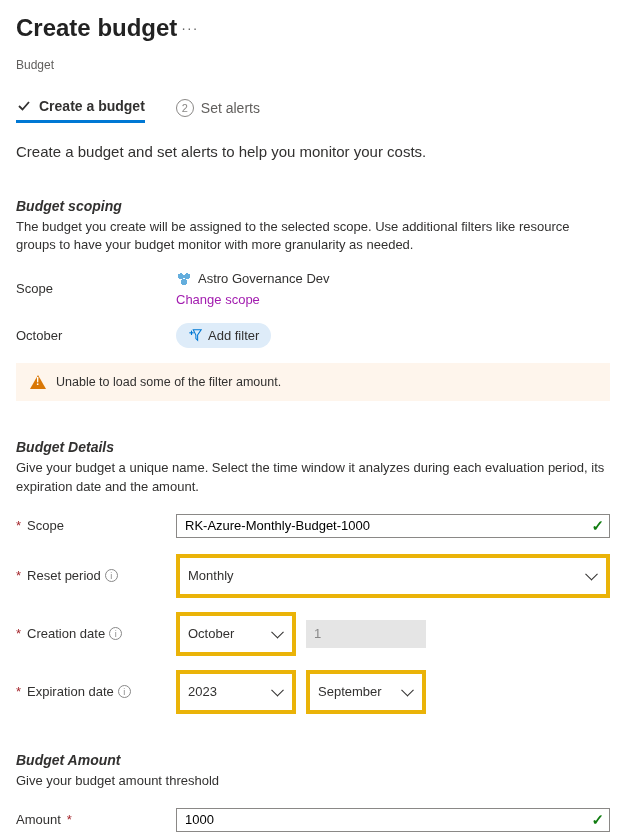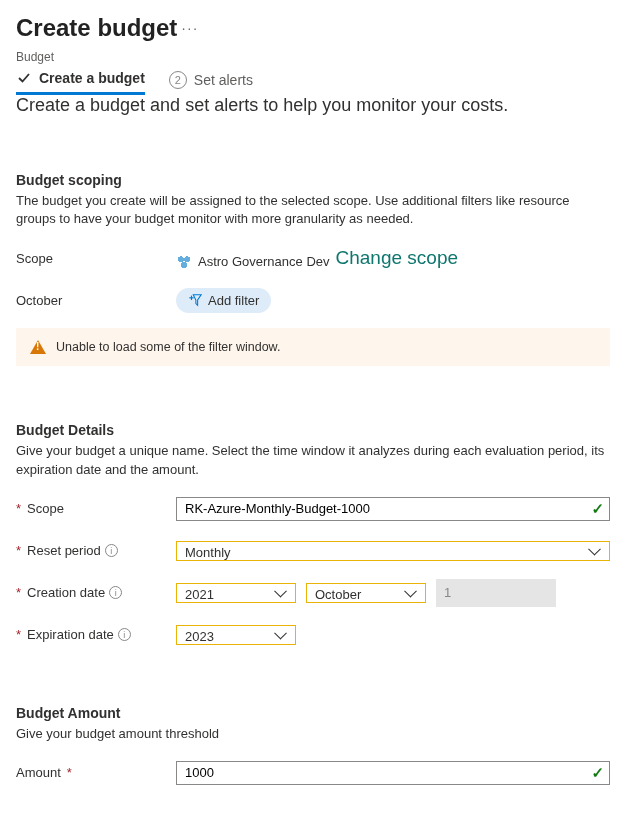--- a/index.html
+++ b/index.html
@@ -8,32 +8,32 @@
     font-family: "Segoe UI", -apple-system, BlinkMacSystemFont, sans-serif;
     font-size: 13px;
     color: #323130;
     background: #fff;
     width: 626px;
     padding: 14px 16px 16px 16px;
   }
   .header-row { display: flex; align-items: center; }
   h1 { font-size: 24px; font-weight: 600; margin: 0; color: #222; }
   .ellipsis { font-size: 14px; color: #666; letter-spacing: 1px; cursor: pointer; padding: 0 4px;}
-  .breadcrumb { font-size: 12px; color:#605e5c; margin-top: 8px; }
-
-  .tabs { display: flex; gap: 24px; border-bottom: none; align-items: center;}
+  .breadcrumb { font-size: 12px; color:#605e5c; margin-top: 16px; }
+
+  .tabs { display: flex; gap: 31px; border-bottom: none; margin-top: 20px; align-items: center;}
   .tab { display: flex; align-items: center; gap: 7px; padding: 6px 0; cursor: pointer; font-size: 14px; }
   .tab.active { border-bottom: 3px solid #0078d4; font-weight: 600; color:#323130; }
   .tab.inactive { color:#605e5c; }
   .tab-check { width: 16px; height: 16px; }
   .tab-step { width:18px; height:18px; border:1px solid #8a8886; border-radius:50%; display:flex; align-items:center; justify-content:center; font-size:11px; color:#8a8886;}
 
-  .page-desc { font-size: 18px; }
-
-  .section-heading { font-weight: 700; font-size: 14px; margin-top: 56px; margin-bottom: 4px; }
+  .page-desc { margin-top: 20px; font-size: 15px; }
+
+  .section-heading { font-weight: 700; font-size: 14px; margin-top: 38px; margin-bottom: 4px; font-style: italic; }
   .section-desc { font-size: 13px; color:#323130; margin-bottom: 16px; line-height:1.4;}
 
   .field-row { display: flex; align-items: center; margin-bottom: 14px; min-height:28px;}
   .field-label-col { width: 160px; flex-shrink: 0; font-size: 13px; display:flex; align-items:center; gap:4px;}
   .field-value-col { flex: 1; display:flex; align-items:center; gap:10px;}
 
   .req { color:#a4262c; margin-right:2px; }
   .req-after { color:#a4262c; margin-left:2px; }
   .info-icon {
     display:inline-flex; width:13px; height:13px; border:1px solid #888; border-radius:50%;
@@ -41,21 +41,21 @@
   }
 
   .scope-icon {
     width:16px; height:16px; display:inline-block;
     background: radial-gradient(circle at 30% 40%, #4aa0d8 0 3px, transparent 3px),
                 radial-gradient(circle at 70% 40%, #4aa0d8 0 3px, transparent 3px),
                 radial-gradient(circle at 50% 75%, #4aa0d8 0 3px, transparent 3px);
     opacity:.85; margin-right:6px;
   }
 
-  .link { color:#0f766e; cursor:pointer; font-size:19px;}
+  .link { color:#a21caf; cursor:pointer; font-size:13px;}
   .pill-btn {
     display:inline-flex; align-items:flex-start; gap:6px;
     background:#deecf9; border-radius:14px; padding:5px 12px; cursor:pointer;
     font-size:13px; color:#323130;
   }
 
   .warning-bar {
     display:flex; align-items:center; gap:10px;
     background:#fef5ec; padding:12px 14px; margin-top:12px;
     font-size:12.5px;
@@ -73,22 +73,22 @@
     width:100%; height:24px; border:1px solid #8a8886; padding:0 30px 0 8px;
     font-size:13px; font-family:inherit; outline:none;
   }
   .text-input-wrap { position:relative; flex:1; }
   .check-suffix {
     position:absolute; right:6px; top:50%; transform:translateY(-50%);
     color:#107c10; font-size:15px; font-weight:700;
   }
 
   .select {
-    height:20px; border:1px solid #eab308; padding:0 28px 0 8px;
-    font-size:13px; background:#fff; position:relative; display:flex; align-items:flex-end;
+    height:44px; border:4px solid #eab308; padding:0 28px 0 8px;
+    font-size:13px; background:#fff; position:relative; display:flex; align-items:center;
     cursor:pointer;
   }
   .select::after {
     content:""; position:absolute; right:10px; top:50%;
     width:8px; height:8px; border-right:1.5px solid #323130; border-bottom:1.5px solid #323130;
     transform: translateY(-70%) rotate(45deg);
   }
   .select.full { flex:1; }
   .select.narrow { width:120px; }
   .readonly-box {
@@ -128,21 +128,21 @@
   </div>
 </div>
 
 <div class="page-desc">Create a budget and set alerts to help you monitor your costs.</div>
 
 <div class="section-heading">Budget scoping</div>
 <div class="section-desc">The budget you create will be assigned to the selected scope. Use additional filters like resource groups to have your budget monitor with more granularity as needed.</div>
 
 <div class="field-row">
   <div class="field-label-col">Scope</div>
-  <div class="field-value-col" style="flex-direction:row; align-items:flex-end; gap:6px;">
+  <div class="field-value-col" style="flex-direction:column; align-items:flex-start; gap:6px;">
     <div style="display:flex; align-items:center;">
       <span class="scope-icon"></span>
       <span>Astro Governance Dev</span>
     </div>
     <span class="link">Change scope</span>
   </div>
 </div>
 
 <div class="field-row">
   <div class="field-label-col">October</div>
@@ -153,21 +153,21 @@
         <path d="M1.5 5.5 H6.5" stroke="#0078d4" stroke-width="1.3"></path>
         <path d="M6 2 H15 L11 8 V14 L9 12 V8 Z" stroke="#0078d4" stroke-width="1.2" fill="none"></path>
       </svg>
       <span>Add filter</span>
     </div>
   </div>
 </div>
 
 <div class="warning-bar">
   <div class="warn-icon"></div>
-  <span>Unable to load some of the filter window.</span>
+  <span>Unable to load some of the filter amount.</span>
 </div>
 
 <div class="section-heading">Budget Details</div>
 <div class="section-desc">Give your budget a unique name. Select the time window it analyzes during each evaluation period, its expiration date and the amount.</div>
 
 <div class="field-row">
   <div class="field-label-col">
     <span class="req">*</span>
       <span>Scope</span>
   </div>
@@ -193,40 +193,40 @@
 </div>
 
 <div class="field-row">
   <div class="field-label-col">
     <span class="req">*</span>
       <span>Creation date</span>
     <i class="info-icon">i</i>
   </div>
   <div class="field-value-col">
     <div class="select narrow">
-      <span>2021</span>
-    </div>
-    <div class="select narrow">
       <span>October</span>
     </div>
     <div class="readonly-box">
       <span>1</span>
     </div>
   </div>
 </div>
 
 <div class="field-row">
   <div class="field-label-col">
     <span class="req">*</span>
       <span>Expiration date</span>
     <i class="info-icon">i</i>
   </div>
   <div class="field-value-col">
     <div class="select narrow">
       <span>2023</span>
+    </div>
+    <div class="select narrow">
+      <span>September</span>
     </div>
   </div>
 </div>
 
 <div class="section-heading">Budget Amount</div>
 <div class="section-desc">Give your budget amount threshold</div>
 
 <div class="field-row">
   <div class="field-label-col">
     <span>Amount</span>

